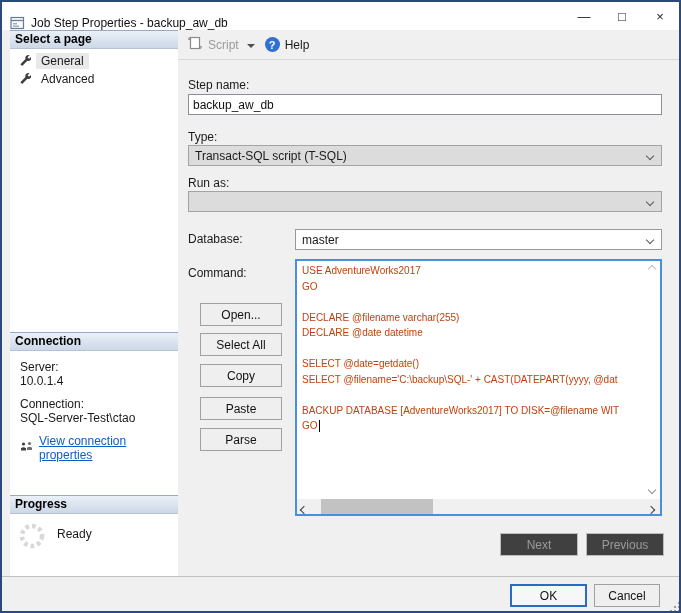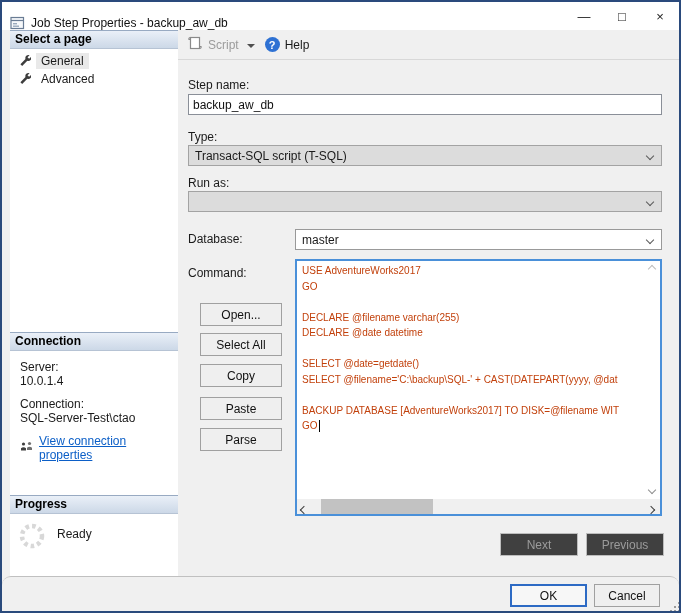--- a/index.html
+++ b/index.html
@@ -56,21 +56,21 @@
   .caret { position:absolute; left:22px; top:159px; width:1px; height:12px; background:#000; }
   .vchev-up { position:absolute; top:5px; right:5px; border-color:#bdbdbd; }
   .vchev-down { position:absolute; bottom:21px; right:5px; border-color:#8f8f8f; }
   .hscroll { position:absolute; left:0; right:0; bottom:0; height:15px; background:#f0f0f0; }
   .h-arrow { position:absolute; top:3px; width:8px; height:8px; }
   .h-arrow .chev { border-color:#3c3c3c; }
   .h-left { left:4px; }
   .h-right { right:4px; }
   .h-thumb { position:absolute; left:24px; top:0; width:112px; height:15px; background:#c2c2c2; }
   
-  .footer { position:absolute; left:0; right:0; bottom:0; height:35px; background:#f0f0f0; border-top:1px solid #c0c0c0;border-radius:9px; }
+  .footer { position:absolute; left:0; right:0; bottom:0; height:35px; background:#f0f0f0; border-top:1px solid #c0c0c0; }
   .grip { position:absolute; right:3px; bottom:3px; width:2px; height:2px; background:#9a9a9a;
           box-shadow:-4px 4px 0 #9a9a9a, 0 4px 0 #9a9a9a, 4px 4px 0 #9a9a9a, 4px 0 0 #9a9a9a, 4px -4px 0 #9a9a9a; }
 </style>
 </head>
 <body>
 
 <div class="window">
 
   <div class="titlebar">
     <span class="title-icon">

